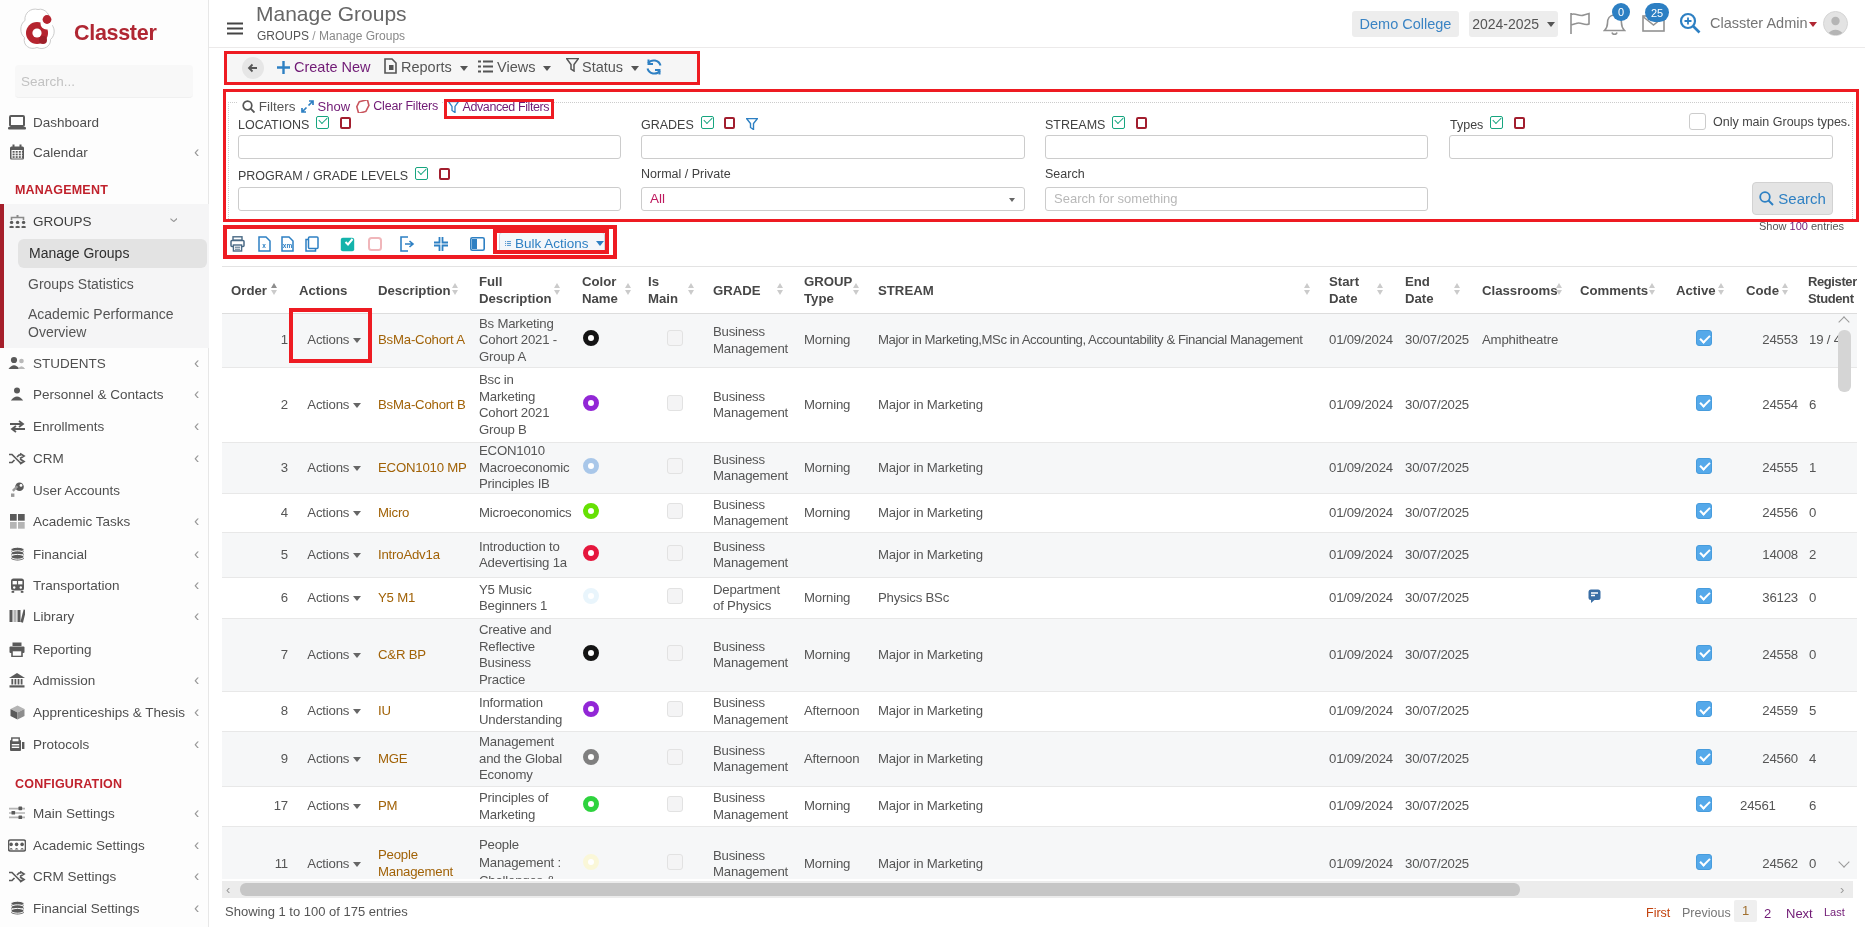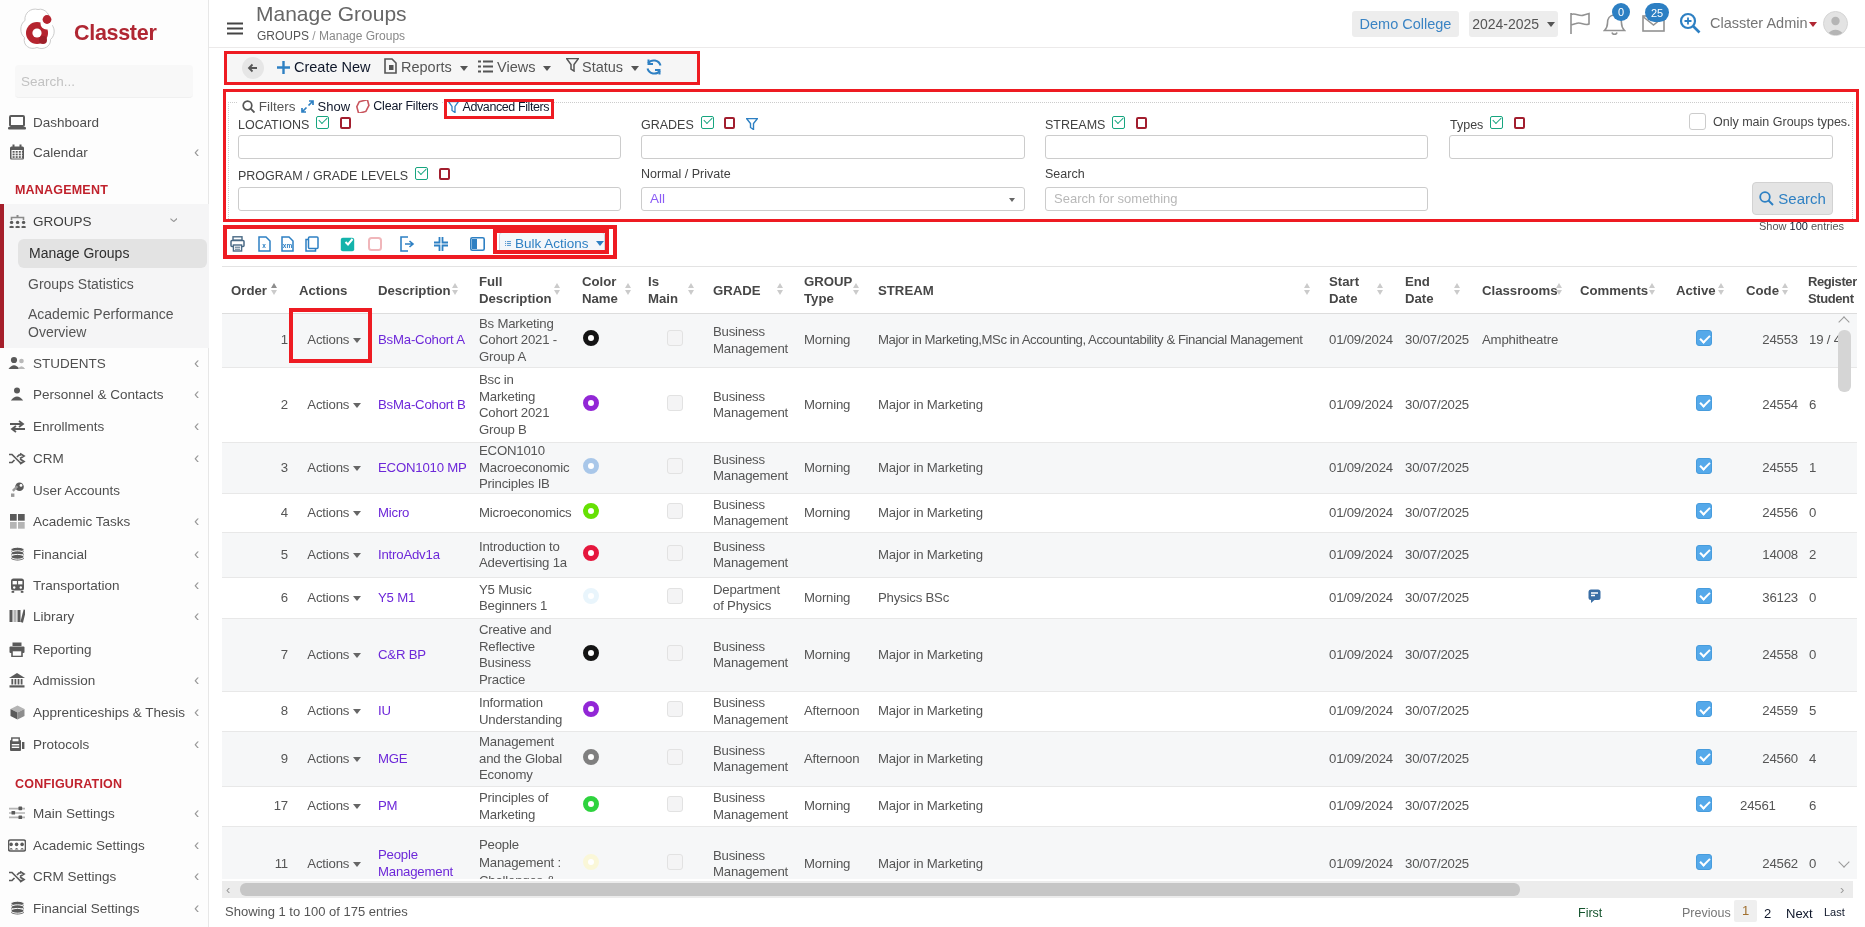--- a/index.html
+++ b/index.html
@@ -1,18 +1,18 @@
 <!DOCTYPE html>
 <html><head><meta charset="utf-8">
 <style>
 *{margin:0;padding:0;box-sizing:border-box}
 html,body{width:1865px;height:927px;overflow:hidden;background:#fff;
 font-family:"Liberation Sans",sans-serif;color:#555;position:relative}
 .a{position:absolute}
-.blue{color:#0f172a}
+.blue{color:#701a75}
 .caret{display:inline-block;width:0;height:0;border-left:4px solid transparent;border-right:4px solid transparent;border-top:5px solid #555;vertical-align:middle}
 .caret.b{border-top-color:#2e80c3}
 
 #sb{left:0;top:0;width:209px;height:927px;background:#fdfdfd;border-right:1px solid #e7e7e7}
 .mi{position:absolute;left:0;width:209px;height:32px;display:flex;align-items:center;font-size:13.5px;color:#4f4f4f}
 .mi .ic{width:20px;margin-left:7px;display:flex;justify-content:center}
 .mi .tx{margin-left:6px;white-space:nowrap}
 .chev{position:absolute;left:194px;color:#999;font-size:16px;line-height:1}
 .shead{position:absolute;left:15px;font-size:12.5px;font-weight:bold;color:#c0222d;letter-spacing:.2px}
 
@@ -28,21 +28,21 @@
 .rsq{display:inline-block;width:11px;height:12px;border:2.5px solid #a21e2e;border-radius:2px}
 
 .ann{position:absolute;border:3px solid #ee1b22;pointer-events:none;z-index:50}
 
 #twrap{left:222px;top:266px;width:1635px;height:613px;overflow:hidden}
 table{border-collapse:collapse;table-layout:fixed;width:1642px;font-size:13.2px;color:#555}
 th{font-weight:bold;color:#474747;font-size:13.2px;border-top:1px solid #e3e3e3;border-bottom:1px solid #ddd;position:relative;line-height:17px;text-align:left;vertical-align:middle}
 td{vertical-align:middle;line-height:16.5px;overflow:hidden;white-space:nowrap;letter-spacing:-0.2px}
 tbody tr{border-bottom:1px solid #e8e8e8}
 tbody tr:nth-child(odd){background:#f6f7f8}
-.lnk{color:#6d28d9}
+.lnk{color:#a16207}
 .dot{display:inline-block;width:16px;height:16px;border-radius:50%;background:#fff}
 .cb{display:inline-block;width:16px;height:16px;border-radius:3px;background:#f4f4f5;border:1px solid #e2e2e2}
 .cbb{display:inline-block;width:16px;height:16px;border-radius:3px;background:#55a9ea;border:1px solid #479cdd;position:relative}
 .cbb:after{content:"";position:absolute;left:3px;top:3.5px;width:8px;height:4px;border-left:2.2px solid #fff;border-bottom:2.2px solid #fff;transform:rotate(-45deg)}
 .sa{position:absolute;top:50%;margin-top:-7px}
 .sa i{display:block;width:0;height:0;border-left:3.5px solid transparent;border-right:3.5px solid transparent}
 .sa .u{border-bottom:5px solid #cbcbcb;margin-bottom:2px}
 .sa .d{border-top:5px solid #cbcbcb}
 .sa.dk .u{border-bottom-color:#8d8d8d}
 </style></head><body>
@@ -400,21 +400,21 @@
 <div class="flabel" style="left:1045px;top:116px">STREAMS&nbsp;&nbsp;<span class="gcheck"></span>&nbsp;&nbsp;&nbsp;<span class="rsq"></span></div>
 <div class="flabel" style="left:1450px;top:116px">Types&nbsp;&nbsp;<span class="gcheck"></span>&nbsp;&nbsp;&nbsp;<span class="rsq"></span></div>
 <div class="flabel" style="left:238px;top:167px">PROGRAM / GRADE LEVELS&nbsp;&nbsp;<span class="gcheck"></span>&nbsp;&nbsp;&nbsp;<span class="rsq"></span></div>
 <div class="flabel" style="left:641px;top:167px">Normal / Private</div>
 <div class="flabel" style="left:1045px;top:167px">Search</div>
 <div class="finput" style="left:238px;top:135px;width:383px"></div>
 <div class="finput" style="left:641px;top:135px;width:384px"></div>
 <div class="finput" style="left:1045px;top:135px;width:383px"></div>
 <div class="finput" style="left:1449px;top:135px;width:384px"></div>
 <div class="finput" style="left:238px;top:187px;width:383px"></div>
-<div class="finput" style="left:641px;top:187px;width:384px;font-size:13.5px;color:#8b5cf6;line-height:22px;padding-left:8px">All<span class="caret" style="position:absolute;right:9px;top:10px;border-left-width:3.5px;border-right-width:3.5px;border-top-width:4.5px;border-top-color:#666"></span></div>
+<div class="finput" style="left:641px;top:187px;width:384px;font-size:13.5px;color:#be185d;line-height:22px;padding-left:8px">All<span class="caret" style="position:absolute;right:9px;top:10px;border-left-width:3.5px;border-right-width:3.5px;border-top-width:4.5px;border-top-color:#666"></span></div>
 <div class="finput" style="left:1045px;top:187px;width:383px;font-size:13px;color:#b8b8b8;line-height:22px;padding-left:8px">Search for something</div>
 <div class="a" style="left:1689px;top:113px;width:17px;height:17px;border:1px solid #ccc;border-radius:3px;background:#fff"></div>
 <div class="a" style="left:1713px;top:115px;font-size:12.5px;color:#444">Only main Groups types.</div>
 <div class="a" style="left:1752px;top:182px;width:81px;height:33px;background:#e4e4e4;border:1px solid #d2d2d2;border-radius:4px;display:flex;align-items:center;justify-content:center;font-size:15px;color:#2e80c3"><svg width="15" height="15" viewBox="0 0 15 15" style="">
       <circle cx="6" cy="6" r="4.8" fill="none" stroke="#2e80c3" stroke-width="1.8"></circle>
       <path d="M9.5 9.5 L14 14" stroke="#2e80c3" stroke-width="2"></path>
     </svg>&nbsp;Search</div>
 <div class="a" style="left:230px;top:236px"><svg width="15" height="16" viewBox="0 0 15 16" style="">
       <rect x="3" y="0.8" width="9" height="3.4" fill="none" stroke="#4a6a85" stroke-width="1.4"></rect>
       <rect x="1" y="4.6" width="13" height="5.8" rx="1" fill="none" stroke="#4a6a85" stroke-width="1.5"></rect>
@@ -747,21 +747,21 @@
     </table>
   </div>
 <div class="a" style="left:1840px;top:318px;width:8px;height:8px;border-left:1.6px solid #999;border-top:1.6px solid #999;transform:rotate(45deg)"></div>
 <div class="a" style="left:1838px;top:330px;width:13px;height:62px;background:#d5d5d5;border-radius:6px"></div>
 <div class="a" style="left:1840px;top:858px;width:8px;height:8px;border-right:1.6px solid #999;border-bottom:1.6px solid #999;transform:rotate(45deg)"></div>
 <div class="a" style="left:222px;top:881px;width:1631px;height:17px;background:#ececec"></div>
 <div class="a" style="left:240px;top:883px;width:1280px;height:13px;background:#c6c6c6;border-radius:6px"></div>
 <div class="a" style="left:226px;top:882px;color:#9a9a9a;font-size:13px">‹</div>
 <div class="a" style="left:1840px;top:882px;color:#9a9a9a;font-size:13px">›</div>
 <div class="a" style="left:225px;top:904px;font-size:13px;color:#555">Showing 1 to 100 of 175 entries</div>
-<div class="a" style="left:1578px;top:906px;font-size:12.5px;color:#14532d">First</div>
+<div class="a" style="left:1646px;top:906px;font-size:12.5px;color:#c2410c">First</div>
 <div class="a" style="left:1682px;top:906px;font-size:12.5px;color:#777">Previous</div>
 <div class="a" style="left:1734px;top:900px;width:23px;height:22px;background:#efefef;border-radius:2px;text-align:center;line-height:22px;font-size:13px;color:#a06f2e">1</div>
 <div class="a blue" style="left:1764px;top:906px;font-size:13px">2</div>
 <div class="a blue" style="left:1786px;top:906px;font-size:13px">Next</div>
 <div class="a blue" style="left:1824px;top:906px;font-size:11px">Last</div>
 <div class="ann" style="left:224px;top:51px;width:476px;height:34px"></div>
 <div class="ann" style="left:223px;top:89px;width:1636px;height:133px"></div>
 <div class="ann" style="left:444px;top:99px;width:110px;height:20px"></div>
 <div class="ann" style="left:223px;top:225px;width:394px;height:34px;border-width:4px"></div>
 <div class="ann" style="left:493px;top:229px;width:116px;height:25px;border-width:4px"></div>

